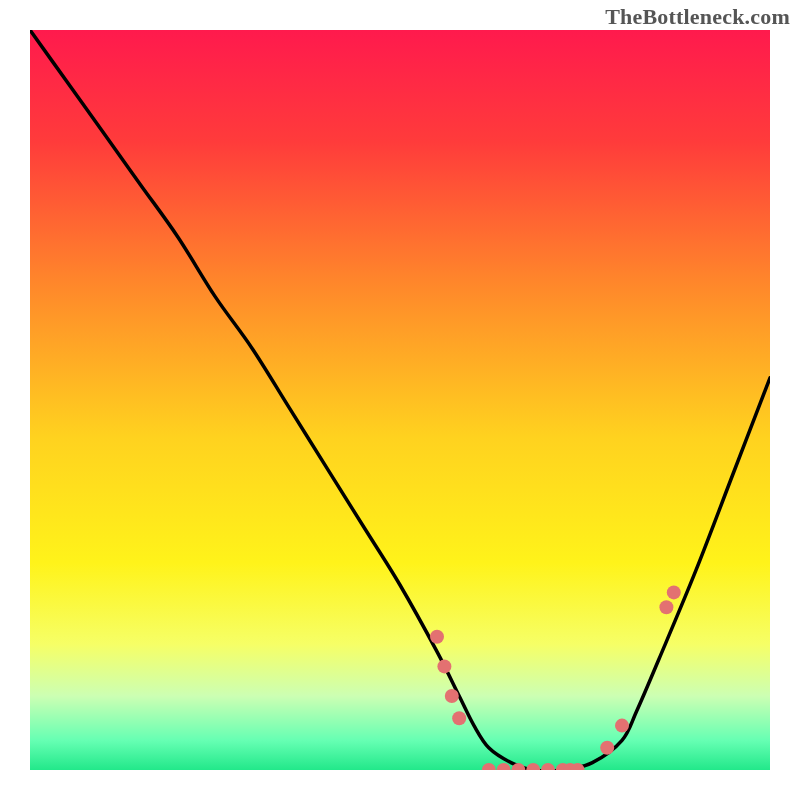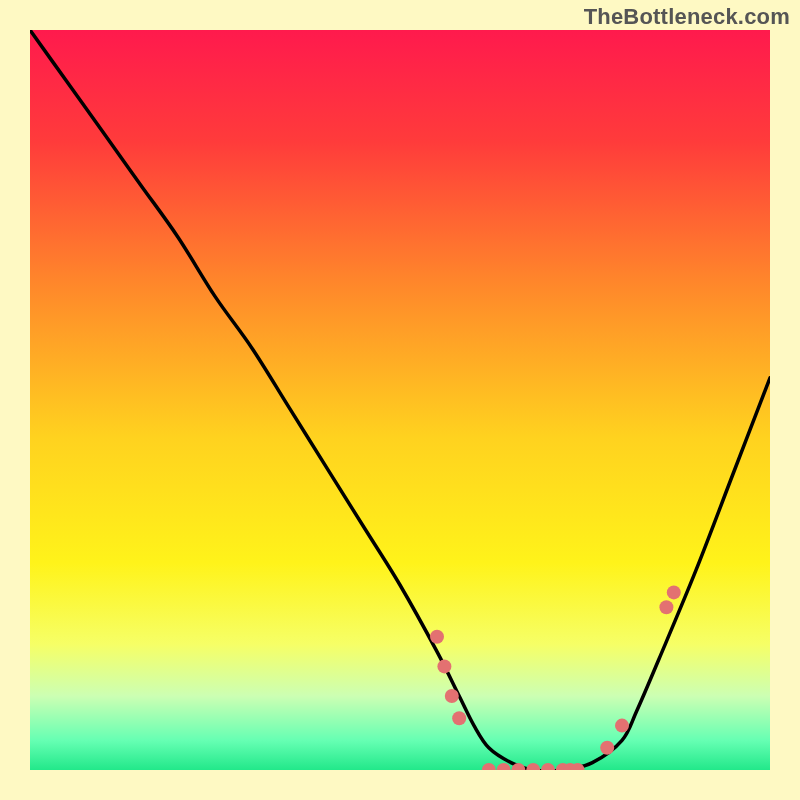--- a/index.html
+++ b/index.html
@@ -8,21 +8,22 @@
     width: 800px;
     height: 800px;
     background: #000;
     font-family: Arial, Helvetica, sans-serif;
     overflow: hidden;
   }
   .frame {
     position: relative;
     width: 800px;
     height: 800px;
-    background: #fef9c3;
+    background: #ffffff;
+    font-family: Liberation Serif, serif;
   }
   .watermark {
     position: absolute;
     top: 4px;
     right: 10px;
     color: #555;
     font-size: 22px;
     font-weight: 600;
     letter-spacing: 0.2px;
     user-select: none;

